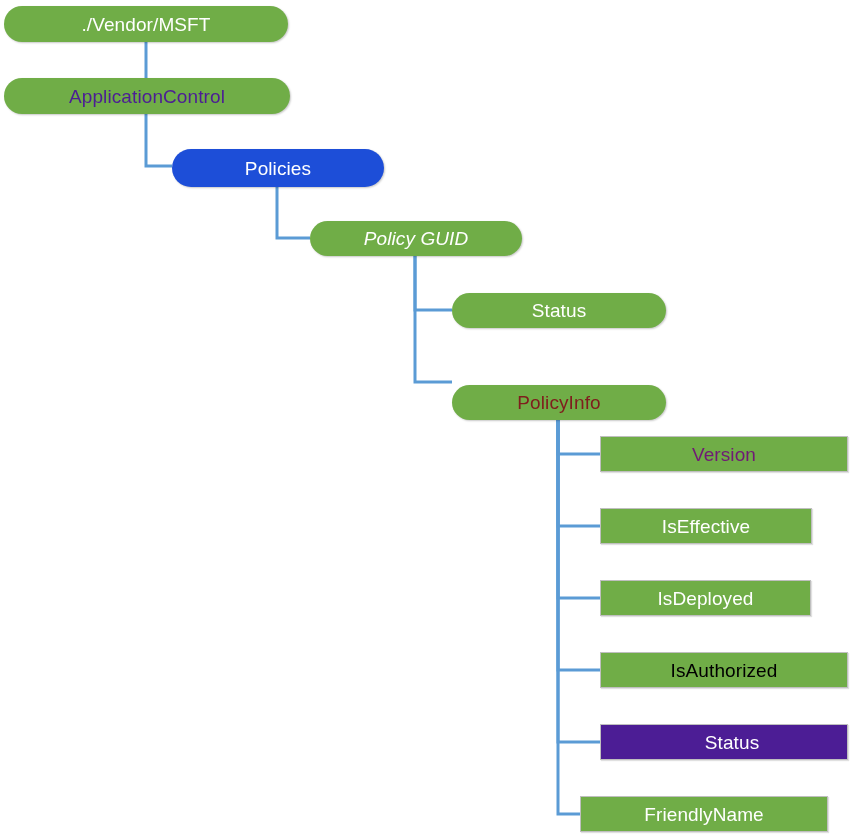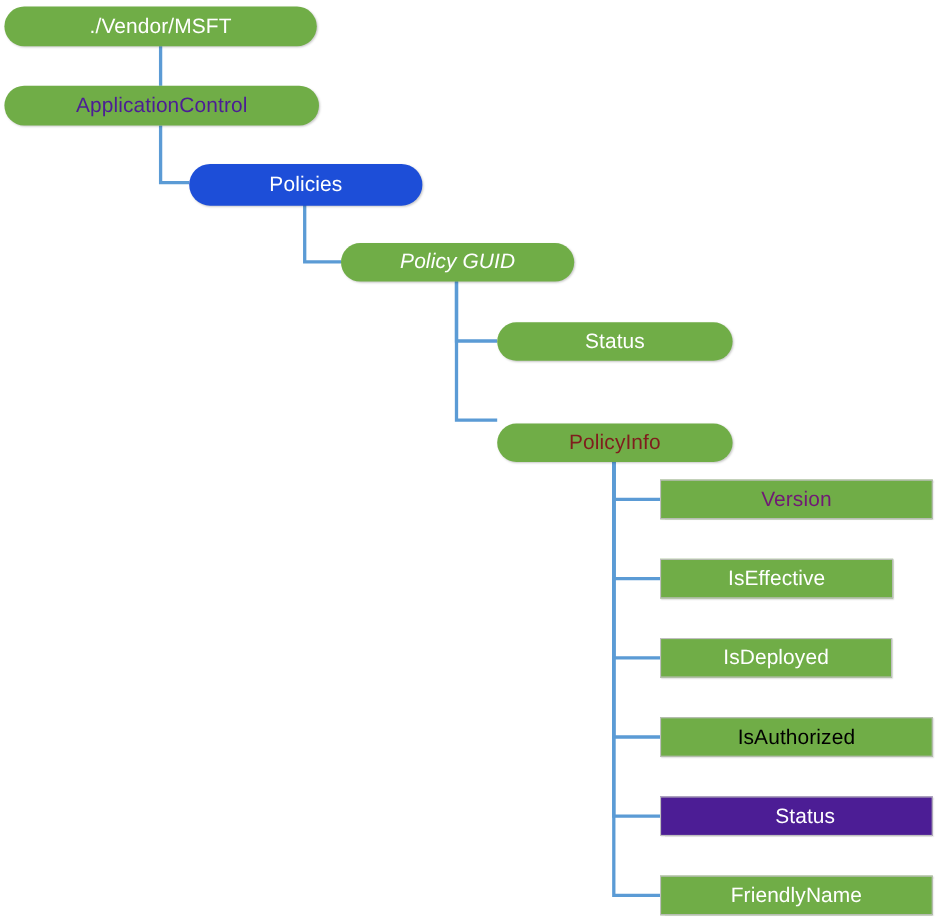--- a/index.html
+++ b/index.html
@@ -101,18 +101,18 @@
       </div>
       <div class="node rect" style="left: 600px; top: 580px; width: 211px; height: 36px; background: rgb(112, 173, 71); color: rgb(255, 255, 255); border-color: rgb(191, 191, 191);">
         <span>IsDeployed</span>
       </div>
       <div class="node rect" style="left: 600px; top: 652px; width: 248px; height: 36px; background: rgb(112, 173, 71); color: #000000; border-color: rgb(191, 191, 191);">
         <span>IsAuthorized</span>
       </div>
       <div class="node rect" style="left: 600px; top: 724px; width: 248px; height: 36px; background: #4c1d95; color: rgb(255, 255, 255); border-color: rgb(191, 191, 191); padding-left: 16px;">
         <span>Status</span>
       </div>
-      <div class="node rect" style="left: 600px; top: 796px; width: 248px; height: 36px; background: rgb(112, 173, 71); color: rgb(255, 255, 255); border-color: rgb(191, 191, 191);">
+      <div class="node rect" style="left: 580px; top: 796px; width: 248px; height: 36px; background: rgb(112, 173, 71); color: rgb(255, 255, 255); border-color: rgb(191, 191, 191);">
         <span>FriendlyName</span>
       </div>
     </div>
 
 </div>
 
 </body></html>

